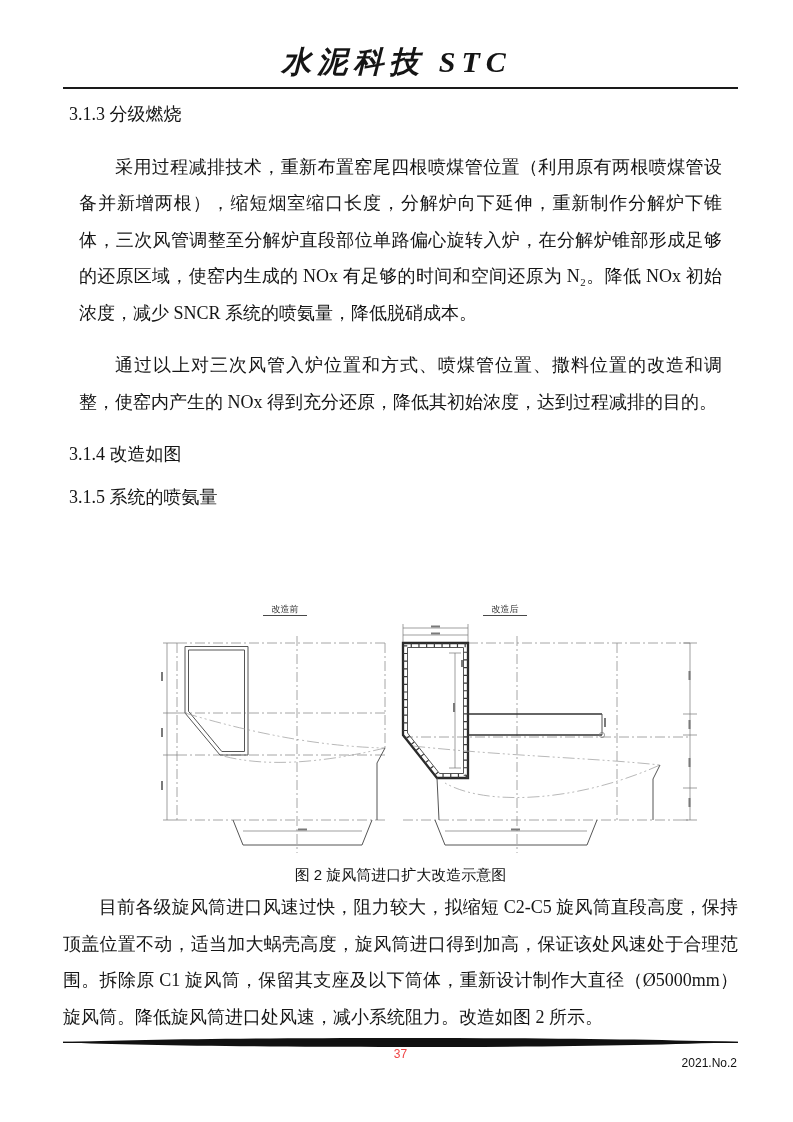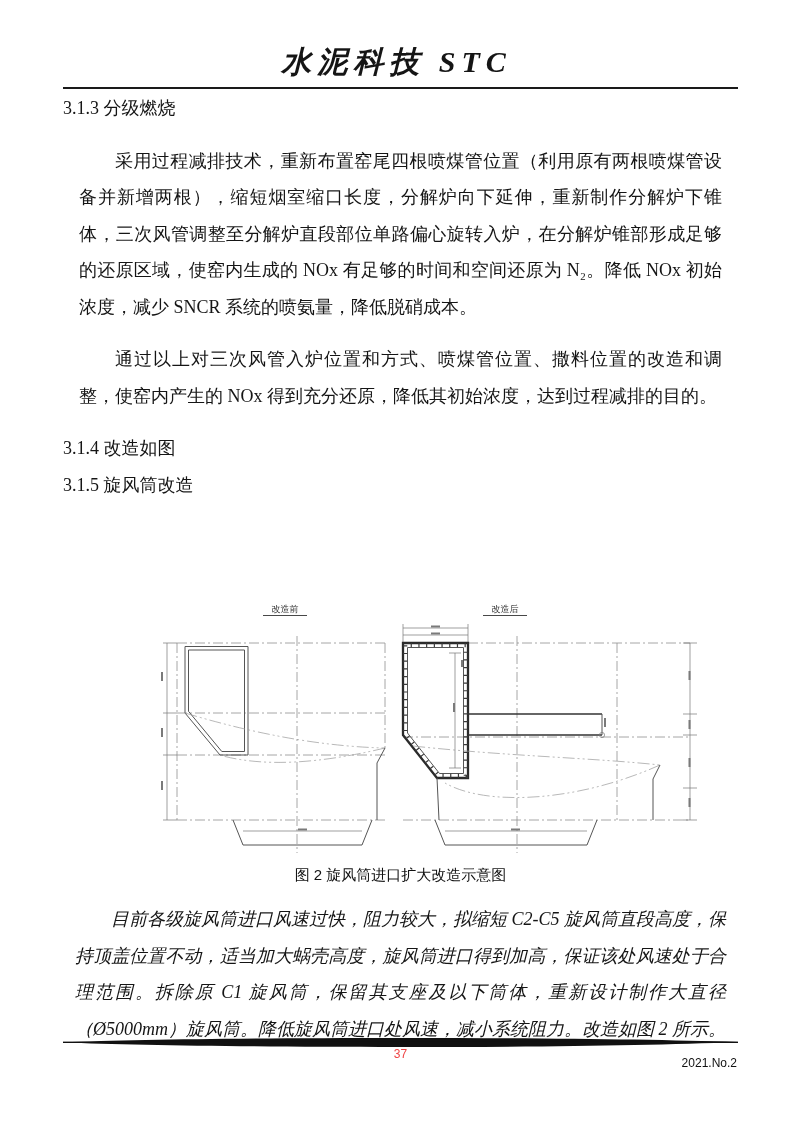--- a/index.html
+++ b/index.html
@@ -21,38 +21,38 @@
   .header-rule {
     position: absolute; top: 87px; left: 63px; width: 675px;
     border: none; border-top: 2.2px solid #1a1a1a; margin: 0;
   }
   .body-text {
     position: absolute; top: 90px; left: 63px; width: 675px;
     font-size: 18px; line-height: 36.5px;
     text-align: justify;
   }
   .body-text h3 {
-    margin: 0; font-size: 18px; font-weight: 400; line-height: 36.5px;
+    margin: 6px; font-size: 18px; font-weight: 400; line-height: 36.5px;
     text-align: left;
   }
   .body-text p { margin: 16px; text-indent: 2em; }
   .figure-wrap {
     position: absolute; top: 598px; left: 145px; width: 570px; height: 262px;
   }
   .figure-caption {
     position: absolute; top: 866px; left: 63px; width: 675px;
     text-align: center;
     font-family: "Liberation Sans", "DejaVu Sans", sans-serif;
     font-weight: 400; font-size: 15px; color: #111;
   }
   .after-figure {
     position: absolute; top: 889px; left: 63px; width: 675px;
     font-size: 18px; line-height: 36.5px; text-align: justify;
   }
-  .after-figure p { margin: 12px; text-indent: 2em; font-style: italic; }
+  .after-figure p { margin: 0; text-indent: 2em; }
   .footer-rule-wrap {
     position: absolute; top: 1035px; left: 63px; width: 675px; height: 12px;
   }
   .footer-pageno {
     position: absolute; top: 1047px; left: 63px; width: 675px;
     text-align: center;
     font-family: "Liberation Sans", "DejaVu Sans", sans-serif;
     font-size: 12px; color: #ef4444;
   }
   .footer-issue {
@@ -77,21 +77,21 @@
 <div class="page">
 
   <div class="journal-header">水泥科技 STC</div>
   <hr class="header-rule">
 
   <div class="body-text">
     <h3>3.1.3 分级燃烧</h3>
     <p>采用过程减排技术，重新布置窑尾四根喷煤管位置（利用原有两根喷煤管设备并新增两根），缩短烟室缩口长度，分解炉向下延伸，重新制作分解炉下锥体，三次风管调整至分解炉直段部位单路偏心旋转入炉，在分解炉锥部形成足够的还原区域，使窑内生成的 NOx 有足够的时间和空间还原为 N₂。降低 NOx 初始浓度，减少 SNCR 系统的喷氨量，降低脱硝成本。</p>
     <p>通过以上对三次风管入炉位置和方式、喷煤管位置、撒料位置的改造和调整，使窑内产生的 NOx 得到充分还原，降低其初始浓度，达到过程减排的目的。</p>
     <h3>3.1.4 改造如图</h3>
-    <h3>3.1.5 旋风筒改造</h3>
+    <h3>3.1.5 系统的喷氨量</h3>
   </div>
 
   <div class="figure-wrap">
     <svg width="570" height="262" viewBox="0 0 570 262">
 
       <g>
         <text class="figlabel" x="140" y="14" text-anchor="middle">改造前</text>
         <line x1="118" y1="17.5" x2="162" y2="17.5" stroke="#333" stroke-width="0.9"></line>
 
         <line class="cl" x1="32" y1="45" x2="240" y2="45"></line>

